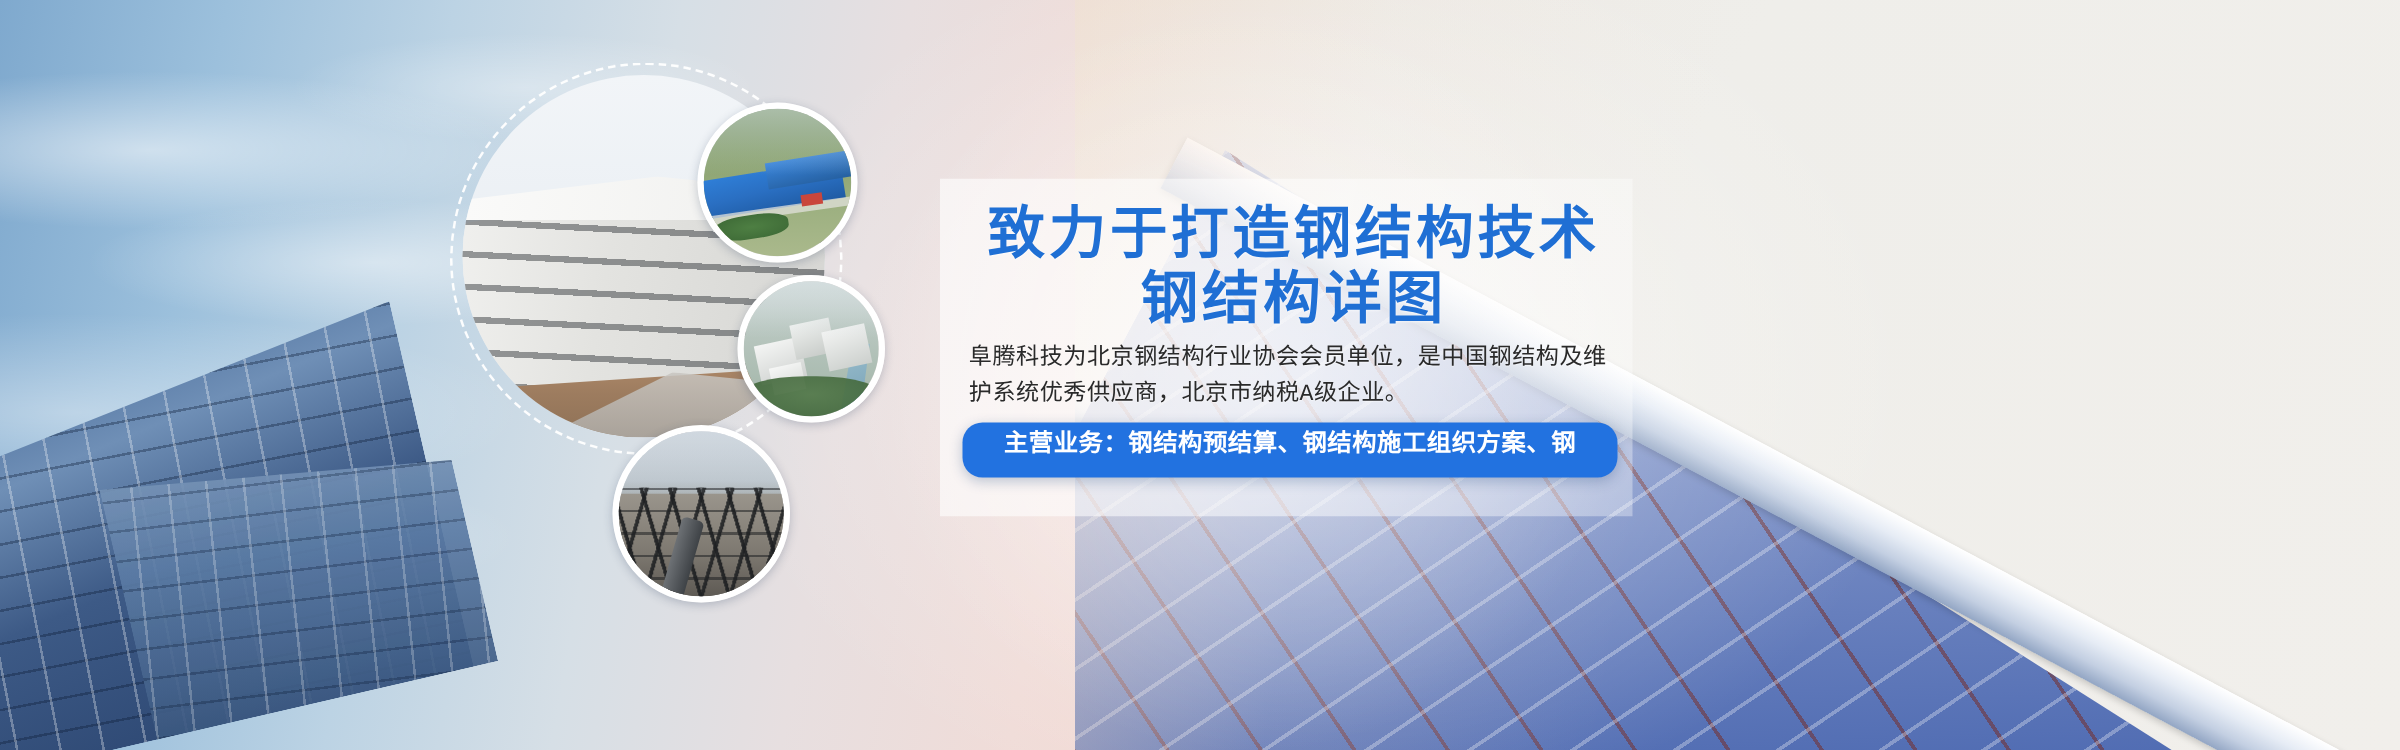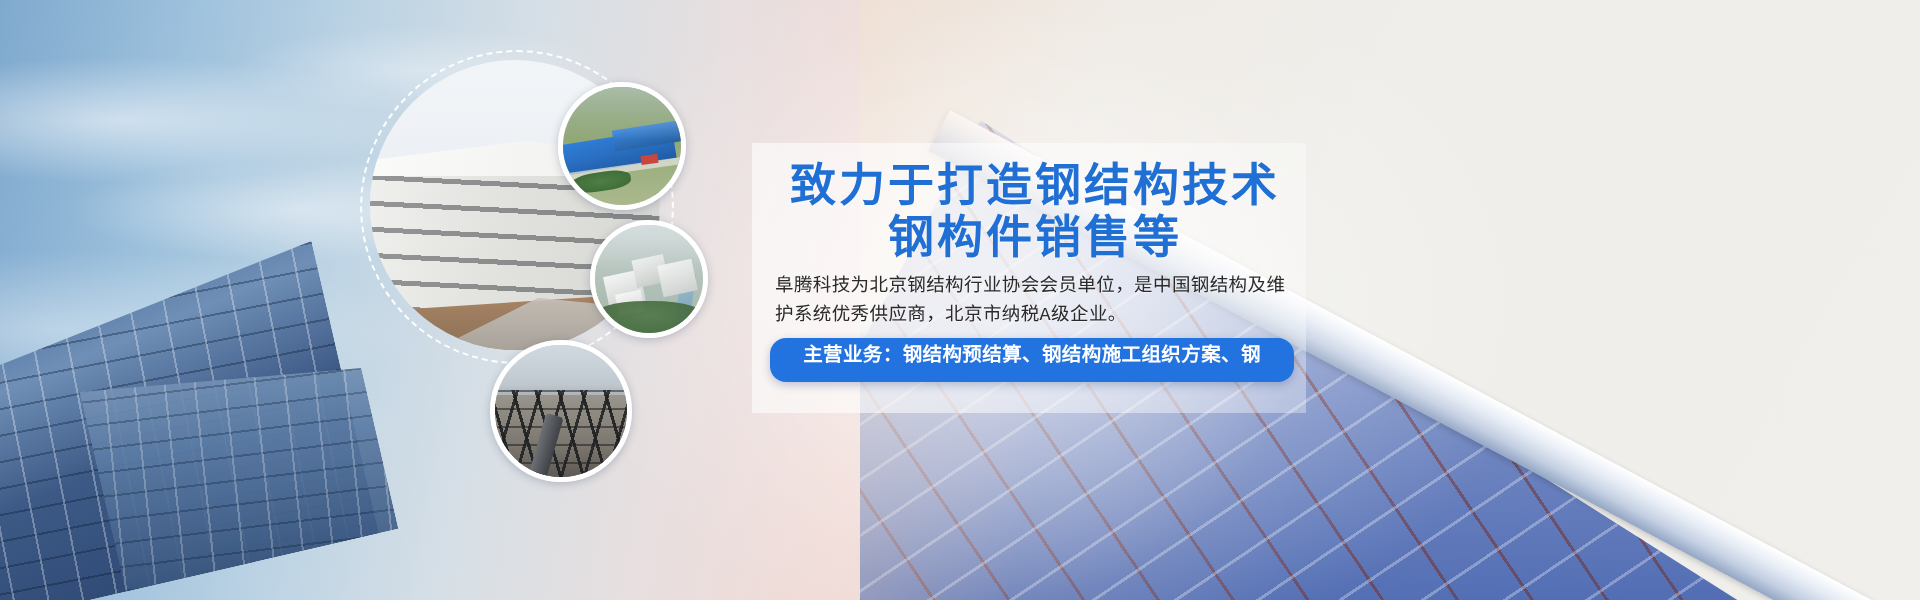--- a/index.html
+++ b/index.html
@@ -240,21 +240,21 @@
 
   
   .panel{
     position:absolute;left:752px;top:143px;width:554px;height:270px;
     background:linear-gradient(100deg, rgba(255,255,255,.62) 0%, rgba(255,255,255,.50) 55%, rgba(255,255,255,.34) 100%);
   }
 
   .headline{
     position:absolute;left:770px;top:160px;width:530px;
     text-align:center;
-    font-family:Liberation Serif, serif;
+    font-family:Liberation Sans, sans-serif;
     font-weight:bold;
     font-size:46px;
     line-height:52px;
     letter-spacing:3px;
     color:#1f6fd4;
     text-shadow:0 1px 2px rgba(255,255,255,.65);
   }
   .headline .l2{display:block;}
 
   .body-text{
@@ -351,21 +351,21 @@
       <div class="f3-grid"></div>
       <div class="f3-bar"></div>
       <div class="f3-haze"></div>
     </div>
   </div>
 
   <div class="panel"></div>
 
   <div class="headline">
     <span class="l1">致力于打造钢结构技术</span>
-    <span class="l2">钢构件销售等</span>
+    <span class="l2">钢结构详图</span>
   </div>
 
   <div class="body-text">
     <span>阜腾科技为北京钢结构行业协会会员单位，是中国钢结构及维</span>
     <span>护系统优秀供应商，北京市纳税A级企业。</span>
   </div>
 
   <div class="biz-box">
     <span class="biz-line">主营业务：钢结构预结算、钢结构施工组织方案、钢</span>
   </div>

